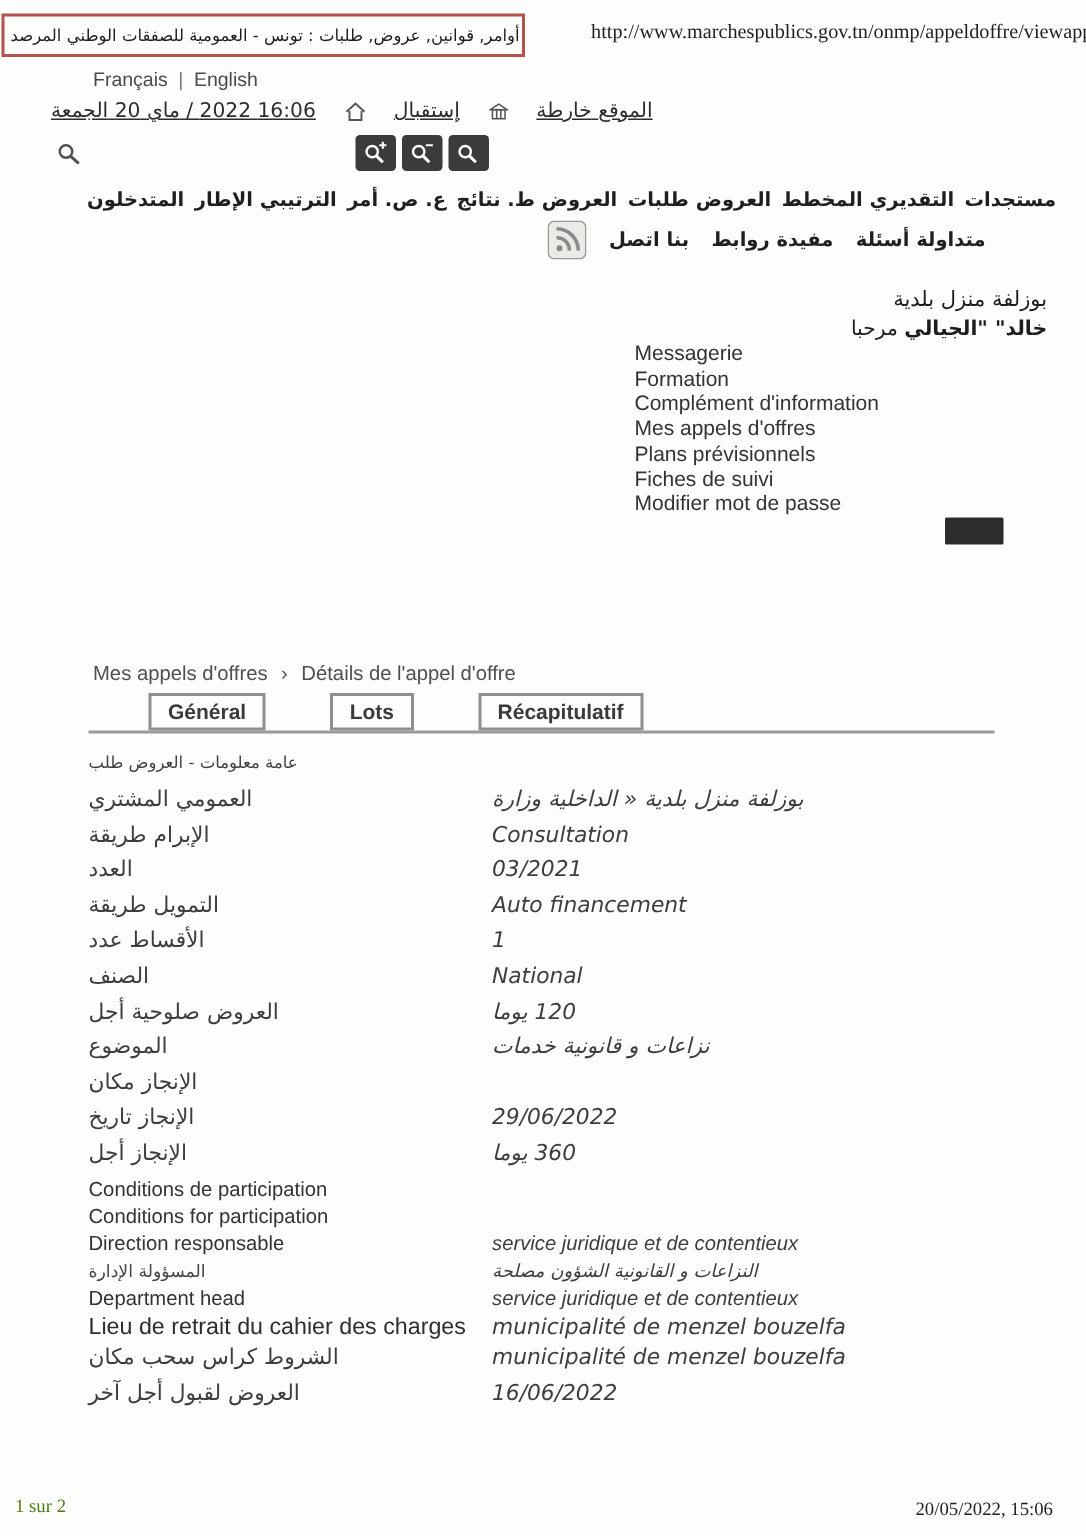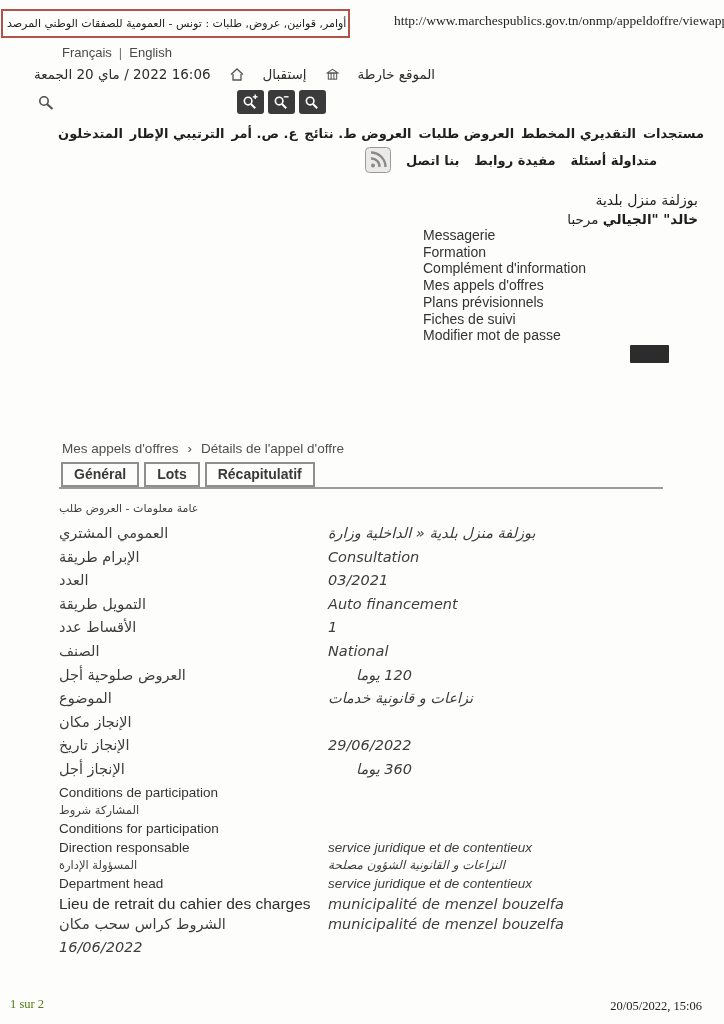--- a/index.html
+++ b/index.html
@@ -8,21 +8,21 @@
   .ar{font-family:"DejaVu Sans",sans-serif;}
 
   
   .title-box{position:absolute;left:1px;top:9px;width:349px;height:29px;box-sizing:border-box;
              border:2px solid #b3524d;display:flex;align-items:center;padding:0 4px;
              font-size:11px;letter-spacing:-0.2px;color:#1d1d1d;white-space:nowrap;overflow:hidden;}
   .url{position:absolute;left:394px;top:13px;font-family:"Liberation Serif",serif;font-size:13.5px;color:#1f1f1f;}
   .lang{position:absolute;left:62px;top:45px;font-size:13px;color:#4a4a4a;display:flex;gap:7px;align-items:center;}
   .lang .sep{color:#777;}
   .dateline{position:absolute;left:34px;top:66px;display:flex;align-items:center;gap:19px;
-            font-size:13.5px;color:#2c2c2c;}
+            font-size:13.5px;color:#2c2c2c;text-decoration:underline;}
   .search-ico{position:absolute;left:38px;top:95px;}
   .zoombtns{position:absolute;left:237px;top:90px;display:flex;gap:4px;}
   .zbtn{width:27px;height:24px;background:#3b3b3b;border-radius:3px;display:flex;align-items:center;justify-content:center;cursor:pointer;}
 
   
   .nav1{position:absolute;left:58px;top:126px;width:646px;display:flex;direction:rtl;justify-content:space-between;
         font-size:13px;font-weight:bold;color:#1f1f1f;}
   .nav1 .nav-item{cursor:pointer;white-space:nowrap;}
   .nav2{position:absolute;left:365px;top:147px;width:292px;display:flex;direction:rtl;justify-content:space-between;
         align-items:center;font-size:13px;font-weight:bold;color:#1f1f1f;}
@@ -33,37 +33,37 @@
   .entity{position:absolute;top:192px;right:26px;font-size:14px;color:#1d1d1d;text-align:right;}
   .welcome{position:absolute;top:211px;right:26px;font-size:13.5px;color:#1d1d1d;text-align:right;}
   .side-menu{position:absolute;left:423px;top:227px;font-size:14px;color:#333;}
   .menu-item{line-height:16.7px;cursor:pointer;}
   .logout{position:absolute;left:630px;top:345px;width:39px;height:18px;background:#2c2c2c;border-radius:1px;cursor:pointer;}
 
   
   .breadcrumb{position:absolute;left:62px;top:441px;display:flex;gap:9px;font-size:13.5px;color:#4f4f4f;}
   .crumb{cursor:pointer;}
   .tabs{position:absolute;left:61px;top:462px;display:flex;gap:5px;}
-  .tab{border:2px solid #8f8f8f;background:#fdfdfc;padding:2px 11px 3px;font-size:14px;font-weight:bold;color:#3a3a3a;cursor:pointer;}
+  .tab{border:2px solid #8f8f8f;background:#fdfdfc;padding:2px 11px 3px;font-size:14px;font-weight:bold;color:#3a3a3a;cursor:pointer;margin-left:38px;}
   .tab-rule{position:absolute;left:59px;top:487px;width:604px;border-top:2px solid #9a9a9a;}
   .section-note{position:absolute;left:59px;top:502px;font-size:11px;color:#3f3f3f;}
 
   
   .details{position:absolute;left:59px;top:525px;width:612px;}
   .row{display:flex;align-items:baseline;min-height:23.6px;}
   .row-sm{min-height:18.4px;}
   .row-md{min-height:21px;}
   .lbl{width:269px;flex:none;font-family:"DejaVu Sans",sans-serif;font-size:14.5px;color:#3d3d3d;}
   .val{flex:1;font-family:"DejaVu Sans",sans-serif;font-size:14.5px;color:#3d3d3d;font-style:italic;}
   .lbl-fr{font-family:"Liberation Sans",sans-serif;font-size:13.5px;color:#333;}
   .lbl-fr-big{font-family:"Liberation Sans",sans-serif;font-size:15.5px;color:#2e2e2e;}
   .lbl-ar-sm{font-size:11.5px;color:#444;}
   .val-fr{font-family:"Liberation Sans",sans-serif;font-size:13.5px;}
   .val-ar-sm{font-size:12px;}
-  .bidi-rtl{direction:rtl;text-align:left;margin-left:28px;}
+  .bidi-rtl{direction:rtl;text-align:left;}
 
   
   .page-num{position:absolute;left:10px;top:997px;font-family:"Liberation Serif",serif;font-size:12.5px;color:#4d7c0f;}
   .print-date{position:absolute;right:22px;top:999px;font-family:"Liberation Serif",serif;font-size:12.5px;color:#222;}
 </style>
 </head>
 <body>
 
 <div class="page">
 
@@ -243,24 +243,20 @@
       <div class="row">
         <div class="lbl ar" dir="ltr"><span dir="auto">أجل</span> <span dir="auto">الإنجاز</span></div>
         <div class="val ar bidi-rtl">360 يوما</div>
       </div>
 
       <div class="row row-sm">
         <div class="lbl ar lbl-fr">Conditions de participation</div>
         <div class="val ar"></div>
       </div>
 
-      <div class="row row-sm">
-        <div class="lbl ar lbl-ar-sm" dir="ltr"><span dir="auto">شروط</span> <span dir="auto">المشاركة</span></div>
-        <div class="val ar"></div>
-      </div>
 
       <div class="row row-sm">
         <div class="lbl ar lbl-fr">Conditions for participation</div>
         <div class="val ar"></div>
       </div>
 
       <div class="row row-sm">
         <div class="lbl ar lbl-fr">Direction responsable</div>
         <div class="val ar val-fr">service juridique et de contentieux</div>
       </div>
@@ -279,20 +275,21 @@
         <div class="lbl ar lbl-fr-big">Lieu de retrait du cahier des charges</div>
         <div class="val ar">municipalité de menzel bouzelfa</div>
       </div>
 
       <div class="row">
         <div class="lbl ar" dir="ltr"><span dir="auto">مكان</span> <span dir="auto">سحب</span> <span dir="auto">كراس</span> <span dir="auto">الشروط</span></div>
         <div class="val ar">municipalité de menzel bouzelfa</div>
       </div>
 
       <div class="row">
+        <div class="lbl ar" dir="ltr"><span dir="auto">آخر</span> <span dir="auto">أجل</span> <span dir="auto">لقبول</span> <span dir="auto">العروض</span></div>
         <div class="val ar">16/06/2022</div>
       </div>
     </div>
 
   <div class="page-num">1 sur 2</div>
   <div class="print-date">20/05/2022, 15:06</div>
 
 </div>
 
 </body></html>

